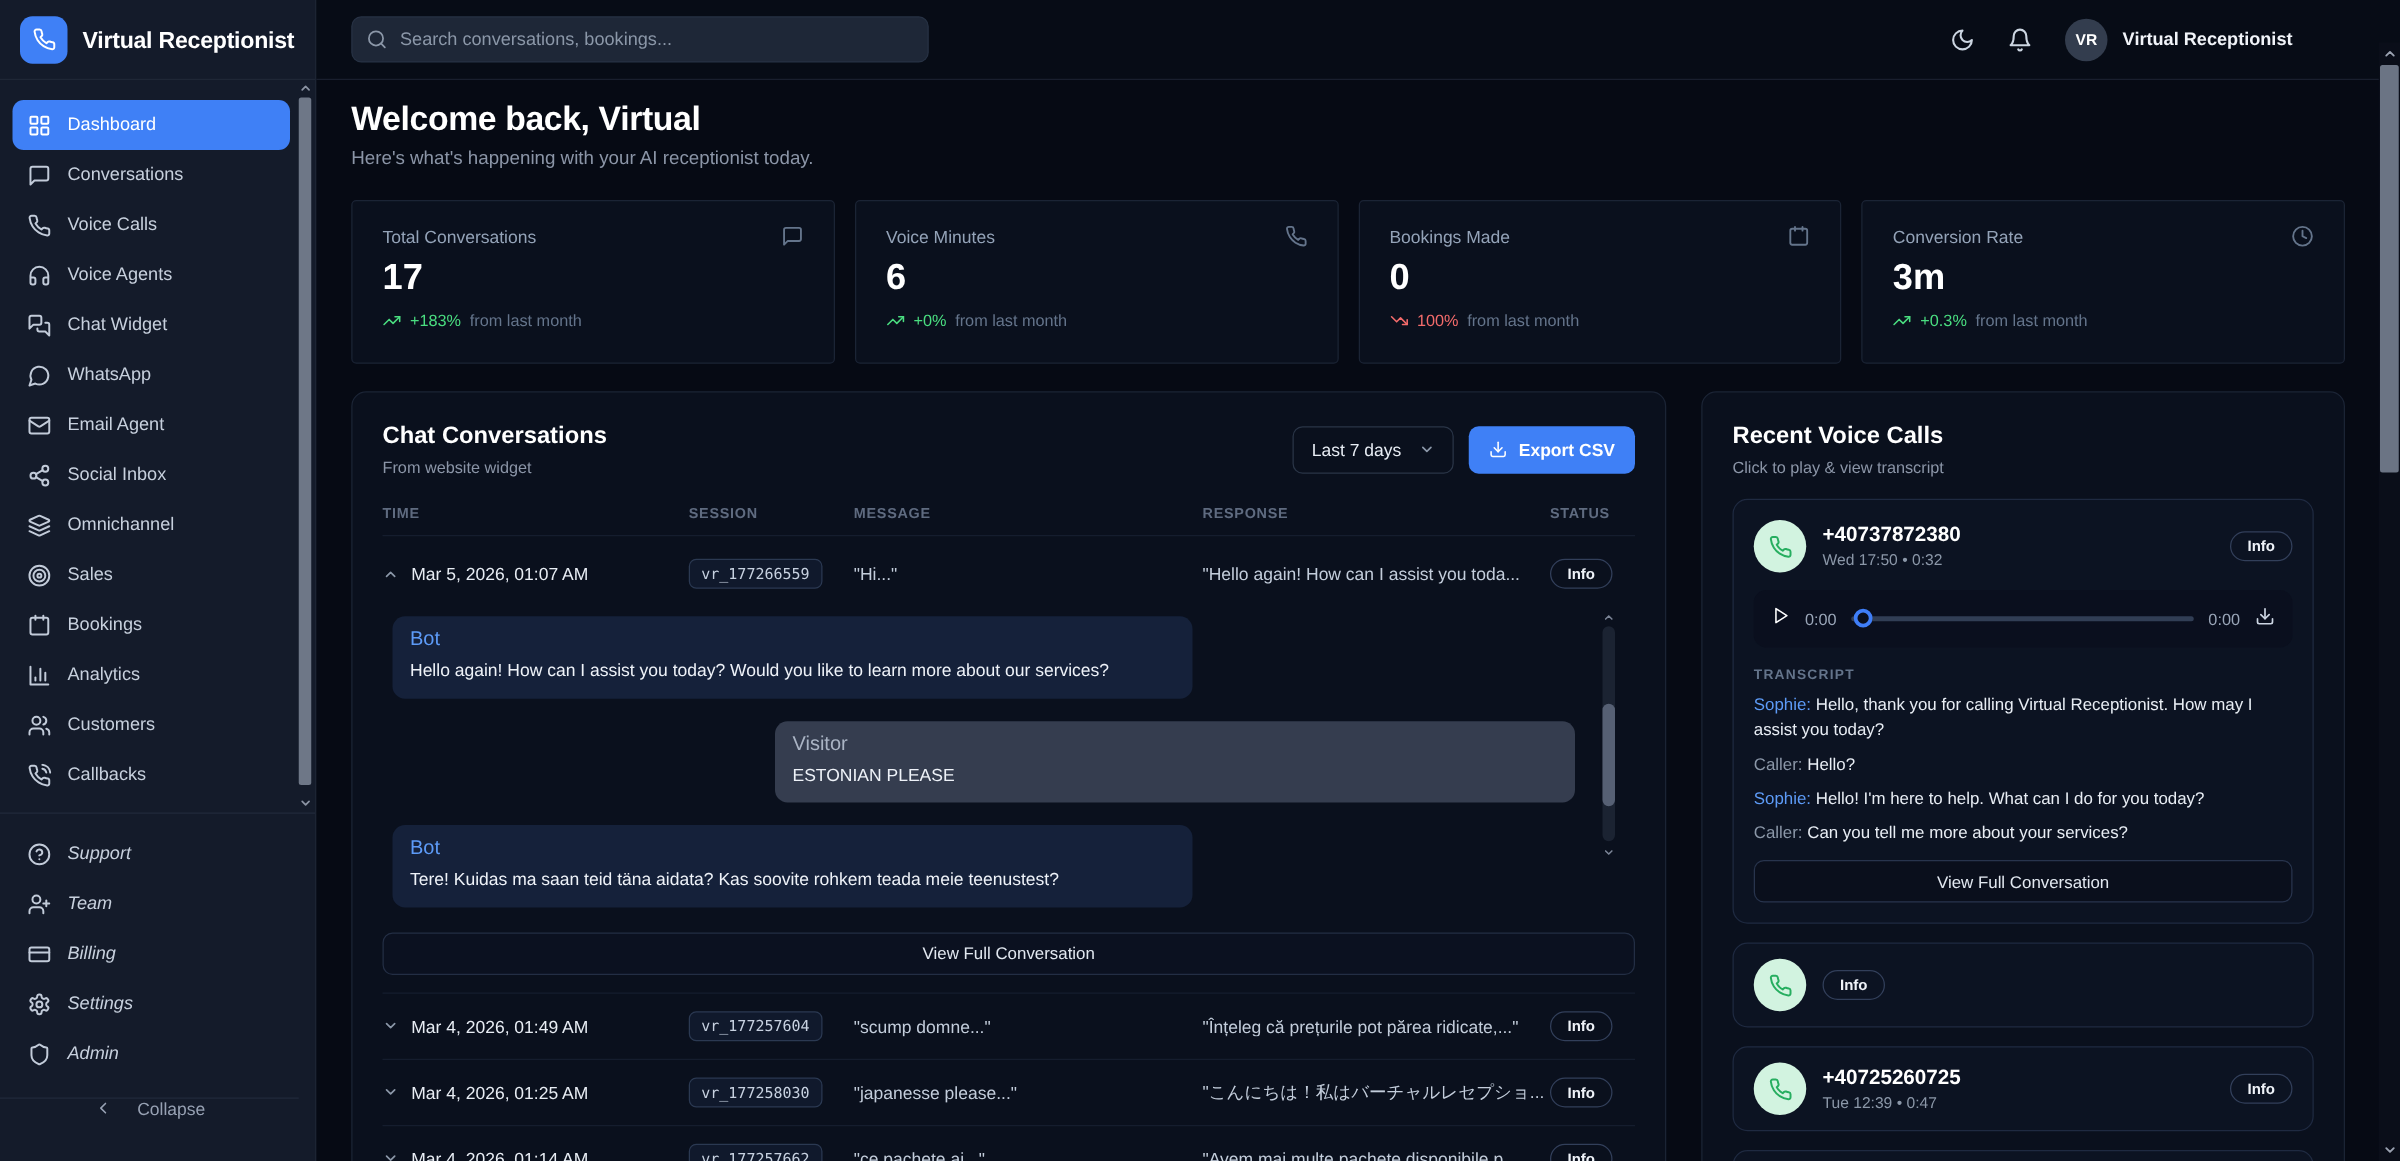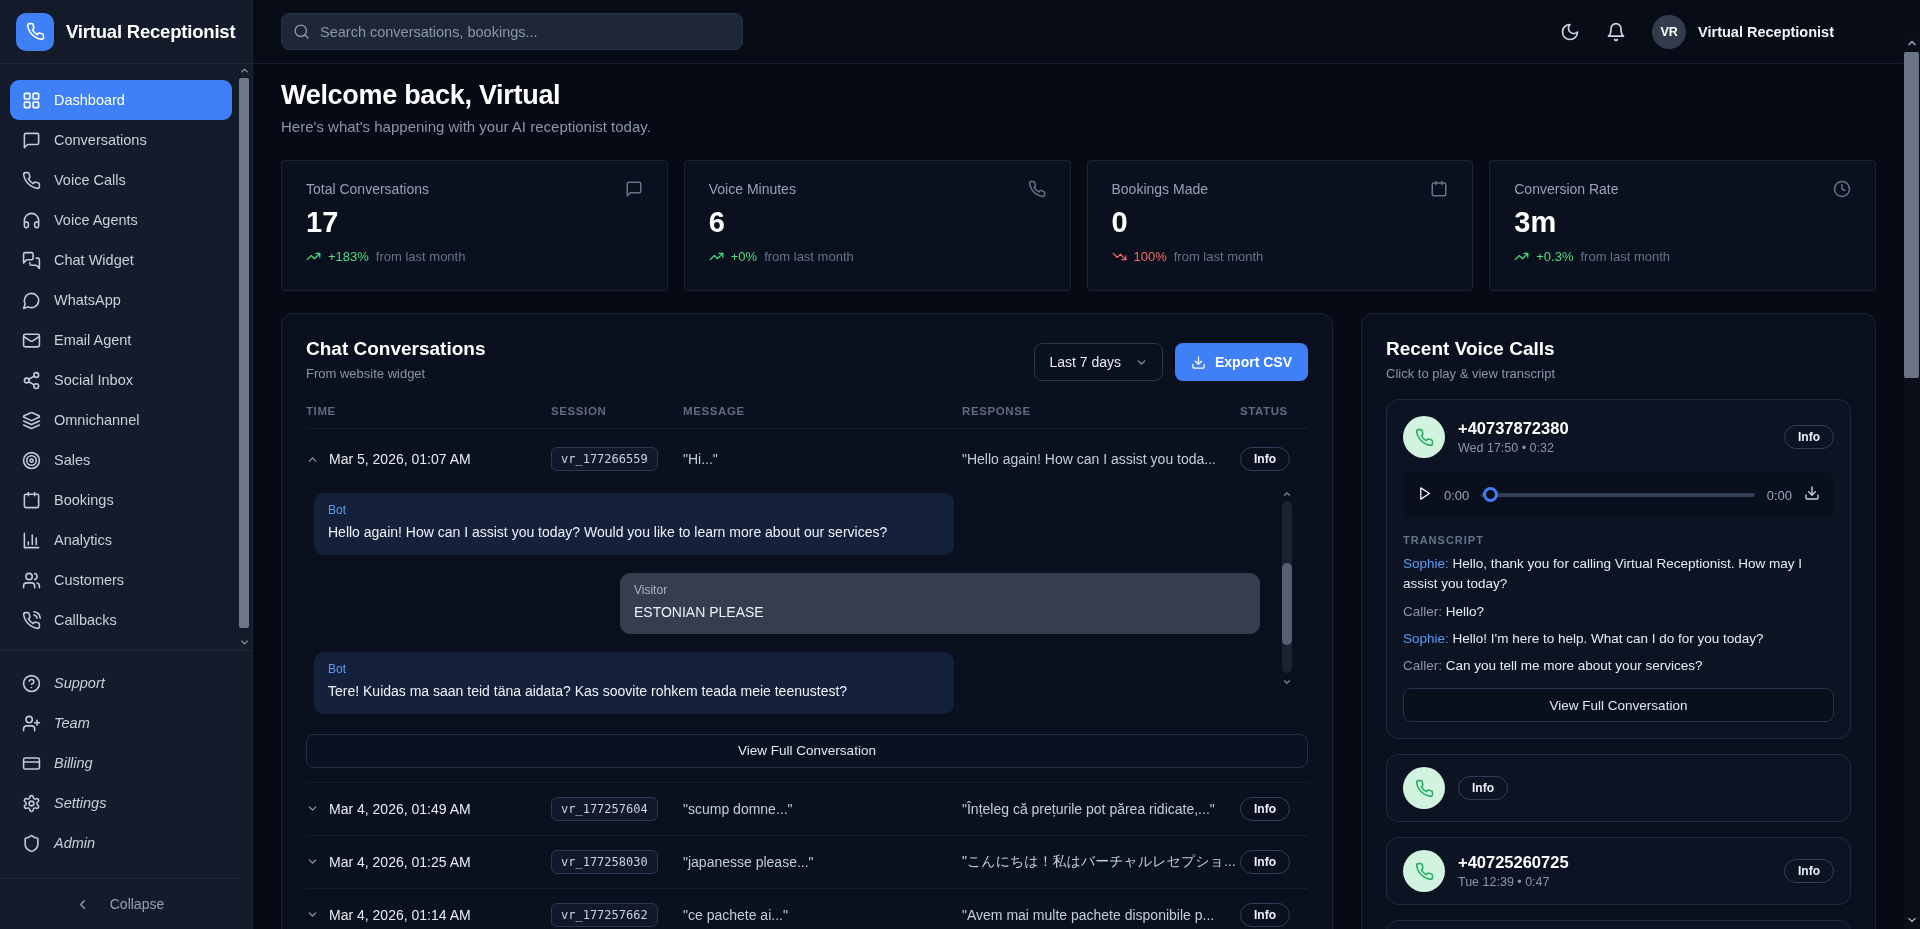--- a/index.html
+++ b/index.html
@@ -14,21 +14,21 @@
   .logo-badge svg { width:19px; height:19px; color:#fff; }
   .brand-name { font-size:18.5px; font-weight:700; color:#fff; letter-spacing:-0.2px; }
   .nav { padding:16px 10px 8px 10px; height:586px; overflow:hidden; }
   .nav-item { height:40px; display:flex; align-items:center; gap:13px; padding:0 12px; border-radius:9px; color:#c7d0dd; cursor:pointer; width:222px; }
   .nav-item svg { width:19px; height:19px; flex:none; color:#c2cbd9; }
   .nav-item .nav-label { font-size:14.5px; font-weight:500; white-space:nowrap; }
   .nav-item.active { background:#3f80f6; color:#fff; }
   .nav-item.active svg { color:#fff; }
   .side-divider { border-top:1px solid #212a3b; margin:0; }
   .nav-bottom { padding:12px 10px;font-style:italic; }
-  .collapse-row { position:absolute; left:0; right:13px; bottom:0; height:51px; border-top:1px solid #212a3b; display:flex; align-items:center; justify-content:center; gap:20px; color:#97a1b3; font-size:14px; cursor:pointer; }
+  .collapse-row { position:absolute; left:0; right:13px; bottom:0; height:51px; border-top:1px solid #212a3b; display:flex; align-items:flex-start; justify-content:center; gap:20px; color:#97a1b3; font-size:14px; cursor:pointer; }
   .collapse-row svg { width:15px; height:15px; }
   
   .side-scroll { position:absolute; right:2px; top:64px; width:12px; height:584px; z-index:3; }
   .side-scroll .arrow { position:absolute; left:0; width:12px; height:12px; color:#8b93a3; display:flex; align-items:center; justify-content:center; }
   .side-scroll .arrow svg { width:11px; height:11px; }
   .side-scroll .arrow.up { top:0; }
   .side-scroll .arrow.down { bottom:0; }
   .side-scroll .thumb { position:absolute; left:1px; top:14px; width:10px; height:550px; background:#6e7787; border-radius:2px; }
 
   
@@ -67,21 +67,21 @@
   .stat-change svg { width:15px; height:15px; }
   .chg-up { color:#4ade80; }
   .chg-down { color:#f36b6b; }
   .chg-suffix { color:#64748b; }
 
   .columns { margin-top:22px; display:flex; gap:28px; align-items:flex-start; }
   .panel { background:#0a101d; border:1px solid #1b2435; border-radius:12px; }
 
   
   .chat-panel { width:1052px; height:690px; padding:24px; overflow:hidden; flex:none; }
-  .panel-head { display:flex; align-items:flex-end; justify-content:space-between; }
+  .panel-head { display:flex; align-items:center; justify-content:space-between; }
   .panel-title { font-size:19px; font-weight:700; color:#fff; }
   .panel-sub { margin-top:6px; font-size:13px; color:#8b95a7; }
   .panel-controls { display:flex; gap:12px; }
   .range-select { display:flex; align-items:center; gap:14px; height:38px; padding:0 14px; background:#0a101d; border:1px solid #2a3547; border-radius:8px; font-size:14px; color:#e8edf4; cursor:pointer; }
   .range-select svg { width:13px; height:13px; color:#8b97a8; }
   .export-btn { display:flex; align-items:center; gap:9px; height:38px; padding:0 16px; background:#3f80f6; border:none; border-radius:8px; font-size:14px; font-weight:600; color:#fff; cursor:pointer; font-family:inherit; }
   .export-btn svg { width:15px; height:15px; }
 
   .table { margin-top:24px; }
   .thead { display:grid; grid-template-columns:245px 132px 279px 278px 1fr; font-size:11.5px; font-weight:700; letter-spacing:0.6px; color:#5f6b80; padding-bottom:11px; border-bottom:1px solid #151d2e; }
@@ -89,21 +89,21 @@
   .trow.expanded-row { border-bottom:none; padding:18px 0 16px 0; }
   .td-time { display:flex; align-items:center; gap:10px; font-size:14px; color:#e8edf4; white-space:nowrap; }
   .td-time svg { width:13px; height:13px; color:#8b97a8; flex:none; }
   .session-badge { display:inline-block; font-family:"DejaVu Sans Mono","Liberation Mono",monospace; font-size:12px; color:#c7d1e0; background:#10192c; border:1px solid #2b3952; border-radius:6px; padding:4px 9px; white-space:nowrap; }
   .td-msg,.td-resp { font-size:14px; color:#c3cddb; white-space:nowrap; overflow:hidden; padding-right:14px; }
   .td-status { display:flex; }
   .info-badge { display:inline-flex; align-items:center; border:1px solid #323f5a; border-radius:999px; padding:4px 13px; font-size:12px; font-weight:700; color:#eef2f8; white-space:nowrap; }
 
   .chat-expand { position:relative; padding:6px 40px 0 8px; }
   .bubble { max-width:640px; border-radius:10px; padding:10px 14px 12px 14px; margin-bottom:18px; }
-  .bubble .b-label { font-size:12px; margin-bottom:6px; }
+  .bubble .b-label { font-size:16px; margin-bottom:6px; }
   .bubble .b-text { font-size:14px; color:#eef2f8; line-height:1.4; }
   .bubble.bot { background:#15213a; }
   .bubble.bot .b-label { color:#5d9bf7; }
   .bubble.visitor { background:#353d4f; margin-left:auto; margin-right:8px; }
   .bubble.visitor .b-label { color:#aab4c4; }
   .inner-scroll { position:absolute; right:16px; top:4px; width:10px; height:192px; }
   .inner-scroll .track { position:absolute; left:0; top:10px; bottom:10px; width:10px; background:#1b2332; border-radius:5px; }
   .inner-scroll .thumb { position:absolute; left:0; top:72px; width:10px; height:82px; background:#566074; border-radius:5px; }
   .inner-scroll .arrow { position:absolute; left:0; width:10px; height:10px; color:#7b8496; display:flex; align-items:center; justify-content:center; }
   .inner-scroll .arrow svg { width:10px; height:10px; }

